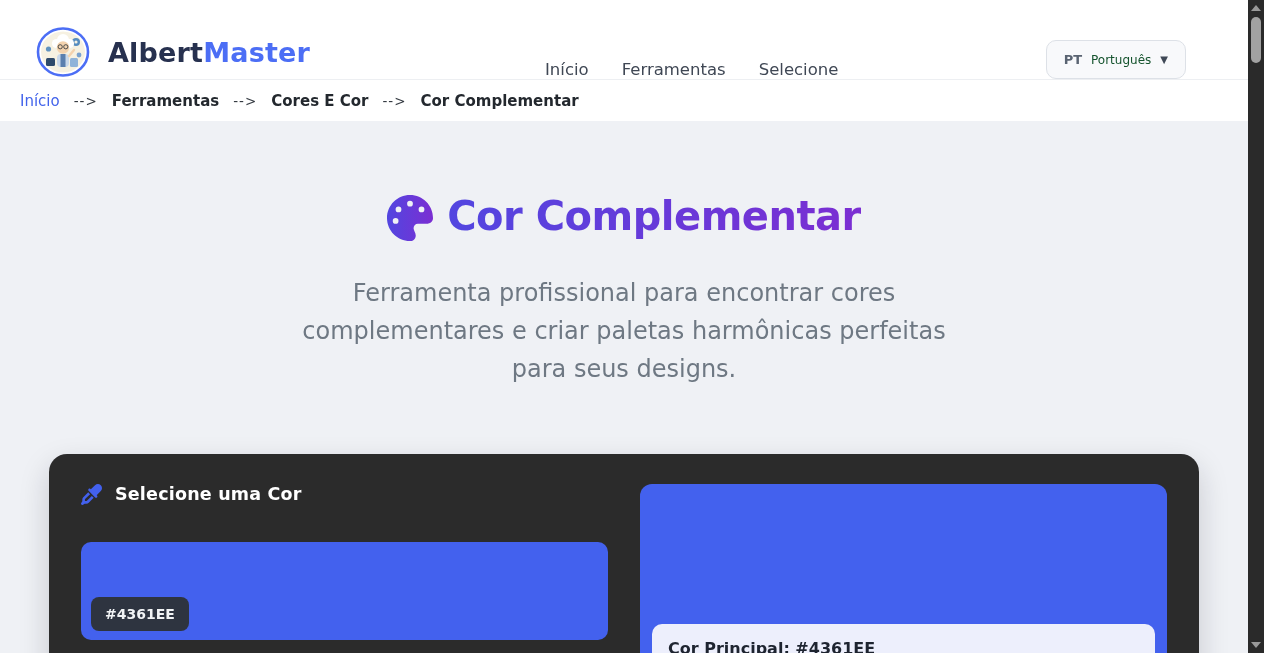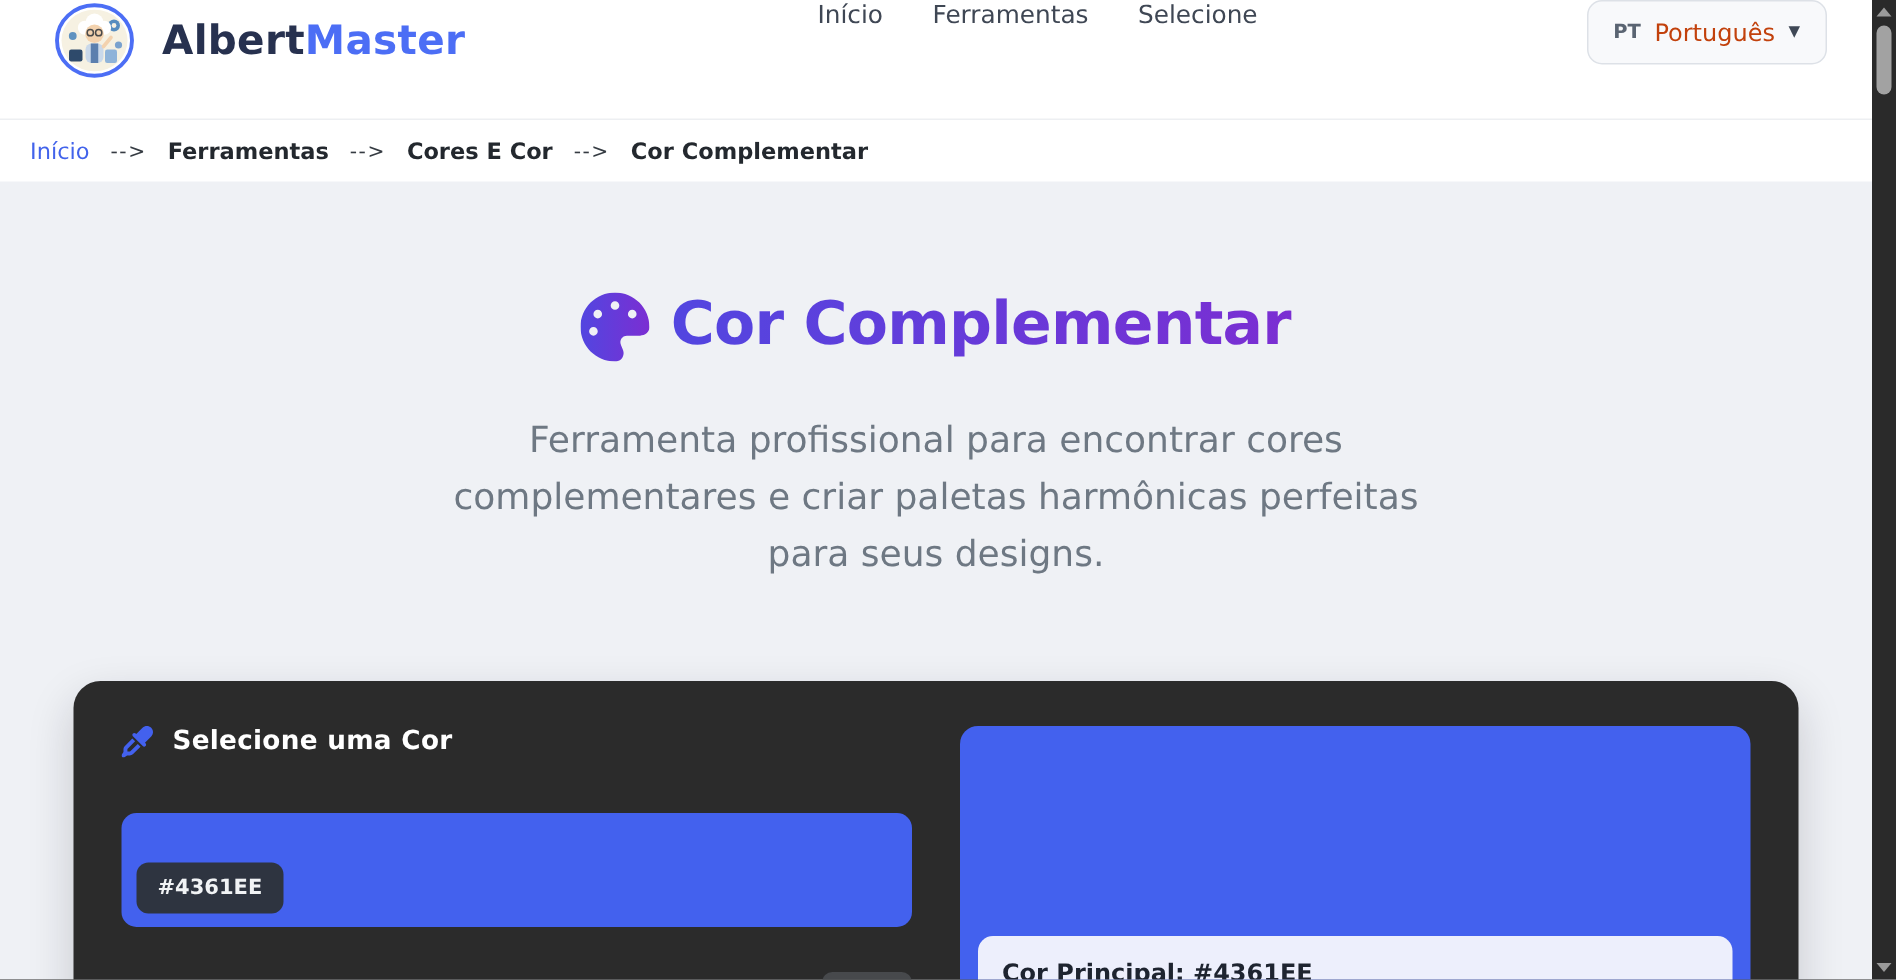--- a/index.html
+++ b/index.html
@@ -12,21 +12,21 @@
     color: #23282e;
   }
   .content { width: 1248px; }
 
   
   .header {
     height: 80px;
     background: #ffffff;
     border-bottom: 1px solid #edeff2;
     display: flex;
-    align-items: flex-start;
+    align-items: flex-end;
     padding: 0 30px 0 36px;
     gap: 32px;
   }
   .brand { display: flex; align-items: center; gap: 18px; cursor: pointer; }
   .brand-avatar { width: 54px; height: 54px; display: block; }
   .brand-text { font-size: 27px; font-weight: bold; letter-spacing: .2px; }
   .brand-text .primary { color: #27314f; }
   .brand-text .secondary { color: var(--brand-blue, #4c6ef5); }
 
   .nav {
@@ -38,31 +38,32 @@
   .nav-link {
     font-size: 16.5px;
     font-weight: 500;
     color: #3f4754;
     cursor: pointer;
     text-decoration: none;
   }
 
   .lang-select {
     margin-left: auto;
+    margin-right: 32px;
     display: flex;
     align-items: center;
     gap: 9px;
     background: #f8f9fb;
     border: 1px solid #dde1e7;
     border-radius: 10px;
     padding: 11px 17px;
     cursor: pointer;
   }
   .lang-code { font-size: 13px; font-weight: 600; color: #5a6472; }
-  .lang-label { font-size: 16px; color: #c2410c; }
+  .lang-label { font-size: 12px; color: #14532d; }
   .lang-caret { font-size: 10px; color: #3f4856; }
 
   
   .breadcrumb {
     height: 41px;
     background: #ffffff;
     display: flex;
     align-items: center;
     gap: 14px;
     padding-left: 20px;
@@ -116,21 +117,21 @@
     display: flex;
     align-items: center;
     gap: 13px;
     margin-bottom: 37px;
   }
   .panel-heading .h-icon { width: 21px; height: 21px; display: block; }
   .panel-heading .h-icon.star { width: 23px; height: 23px; }
   .panel-title { color: #ffffff; font-size: 17.5px; font-weight: bold; letter-spacing: .2px; }
 
   .color-swatch {
-    height: 76px;
+    height: 98px;
     border-radius: 10px;
     background: var(--accent, #4361EE);
     position: relative;
     cursor: pointer;
   }
   .hex-badge {
     position: absolute;
     left: 10px;
     bottom: 9px;
     background: #2e3440;

